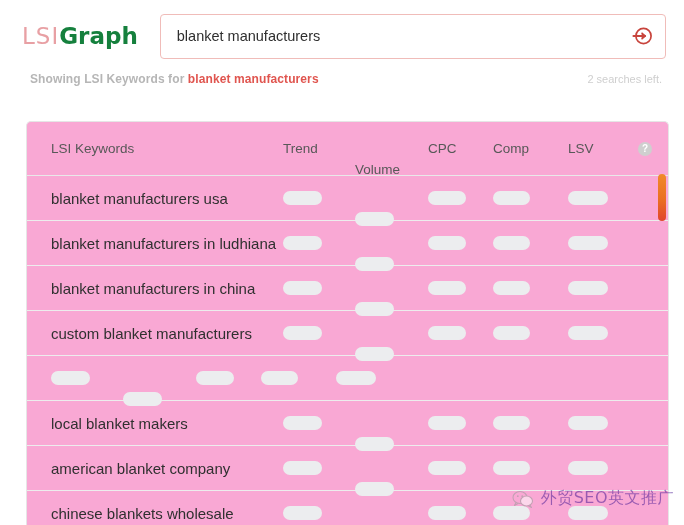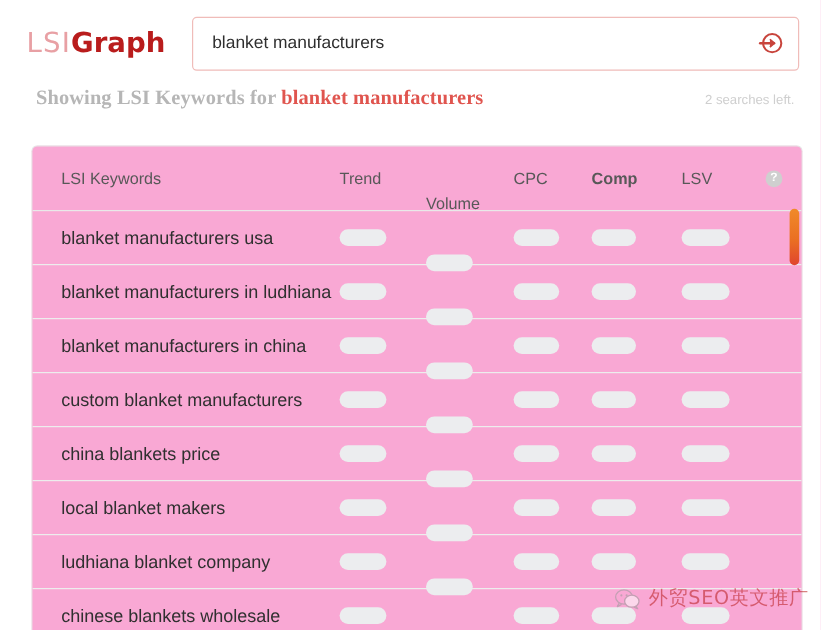--- a/index.html
+++ b/index.html
@@ -33,21 +33,21 @@
     margin-right: 22px;
     font-family: "DejaVu Sans", sans-serif;
   }
   .logo .lsi {
     color: #e8a0a4;
     font-weight: 400;
     letter-spacing: 1px;
     text-align: center;
   }
   .logo .graph {
-    color: #b91c1c;
+    color: #15803d;
     font-weight: 700;
     letter-spacing: 0px;
   }
 
   .search-wrap {
     flex: 1;
     position: relative;
     height: 45px;
   }
 
@@ -83,25 +83,24 @@
 
   
   .status-bar {
     display: flex;
     align-items: baseline;
     justify-content: space-between;
     padding: 0 22px 0 30px;
     height: 34px;
   }
   .status-left {
-    font-size: 17px;
+    font-size: 12px;
     color: #b6b6b6;
     font-weight: 700;
     letter-spacing: 0.1px;
-    font-family: Liberation Serif, serif;
   }
   .status-left .query {
     color: #e0554f;
     font-weight: 700;
   }
   .status-right {
     font-size: 11px;
     color: #cfcfcf;
     font-weight: 400;
   }
@@ -134,21 +133,21 @@
     color: #585858;
     font-weight: 400;
     white-space: nowrap;
   }
   .th-keywords { flex: 1; text-align: left; }
   .th-col { text-align: left; }
 
   .col-trend  { width: 72px; }
   .col-volume { width: 73px; margin-top: 41px; }
   .col-cpc    { width: 65px; }
-  .col-comp   { width: 75px; font-weight: bold; }
+  .col-comp   { width: 75px; }
   .col-lsv    { width: 62px; }
   .col-help   { width: 30px; display: flex; justify-content: center; }
 
   .help-icon {
     width: 14px;
     height: 14px;
     border-radius: 50%;
     background: #cfcfcf;
     color: #ffffff;
     font-size: 10px;
@@ -221,21 +220,21 @@
     bottom: 16px;
     display: flex;
     align-items: center;
     gap: 7px;
     opacity: 0.55;
     pointer-events: none;
     user-select: none;
   }
   .watermark-text {
     font-size: 16px;
-    color: #b91c1c;
+    color: #4c1d95;
     font-family: "DejaVu Sans", sans-serif;
     letter-spacing: 0.5px;
     white-space: nowrap;
   }
 </style>
 </head>
 <body>
 
 <div class="header">
 
@@ -348,21 +347,20 @@
         </div>
         <div class="cell-metric col-comp">
           <span class="skeleton"></span>
         </div>
         <div class="cell-metric col-lsv">
           <span class="skeleton"></span>
         </div>
         <div class="col-help"></div>
       </div>
       <div class="row">
-        <div class="cell-keyword">china blankets price</div>
         <div class="cell-metric col-trend">
           <span class="skeleton"></span>
         </div>
         <div class="cell-metric col-volume">
           <span class="skeleton"></span>
         </div>
         <div class="cell-metric col-cpc">
           <span class="skeleton"></span>
         </div>
         <div class="cell-metric col-comp">
@@ -386,21 +384,21 @@
         </div>
         <div class="cell-metric col-comp">
           <span class="skeleton"></span>
         </div>
         <div class="cell-metric col-lsv">
           <span class="skeleton"></span>
         </div>
         <div class="col-help"></div>
       </div>
       <div class="row">
-        <div class="cell-keyword">ludhiana blanket company</div>
+        <div class="cell-keyword">american blanket company</div>
         <div class="cell-metric col-trend">
           <span class="skeleton"></span>
         </div>
         <div class="cell-metric col-volume">
           <span class="skeleton"></span>
         </div>
         <div class="cell-metric col-cpc">
           <span class="skeleton"></span>
         </div>
         <div class="cell-metric col-comp">

